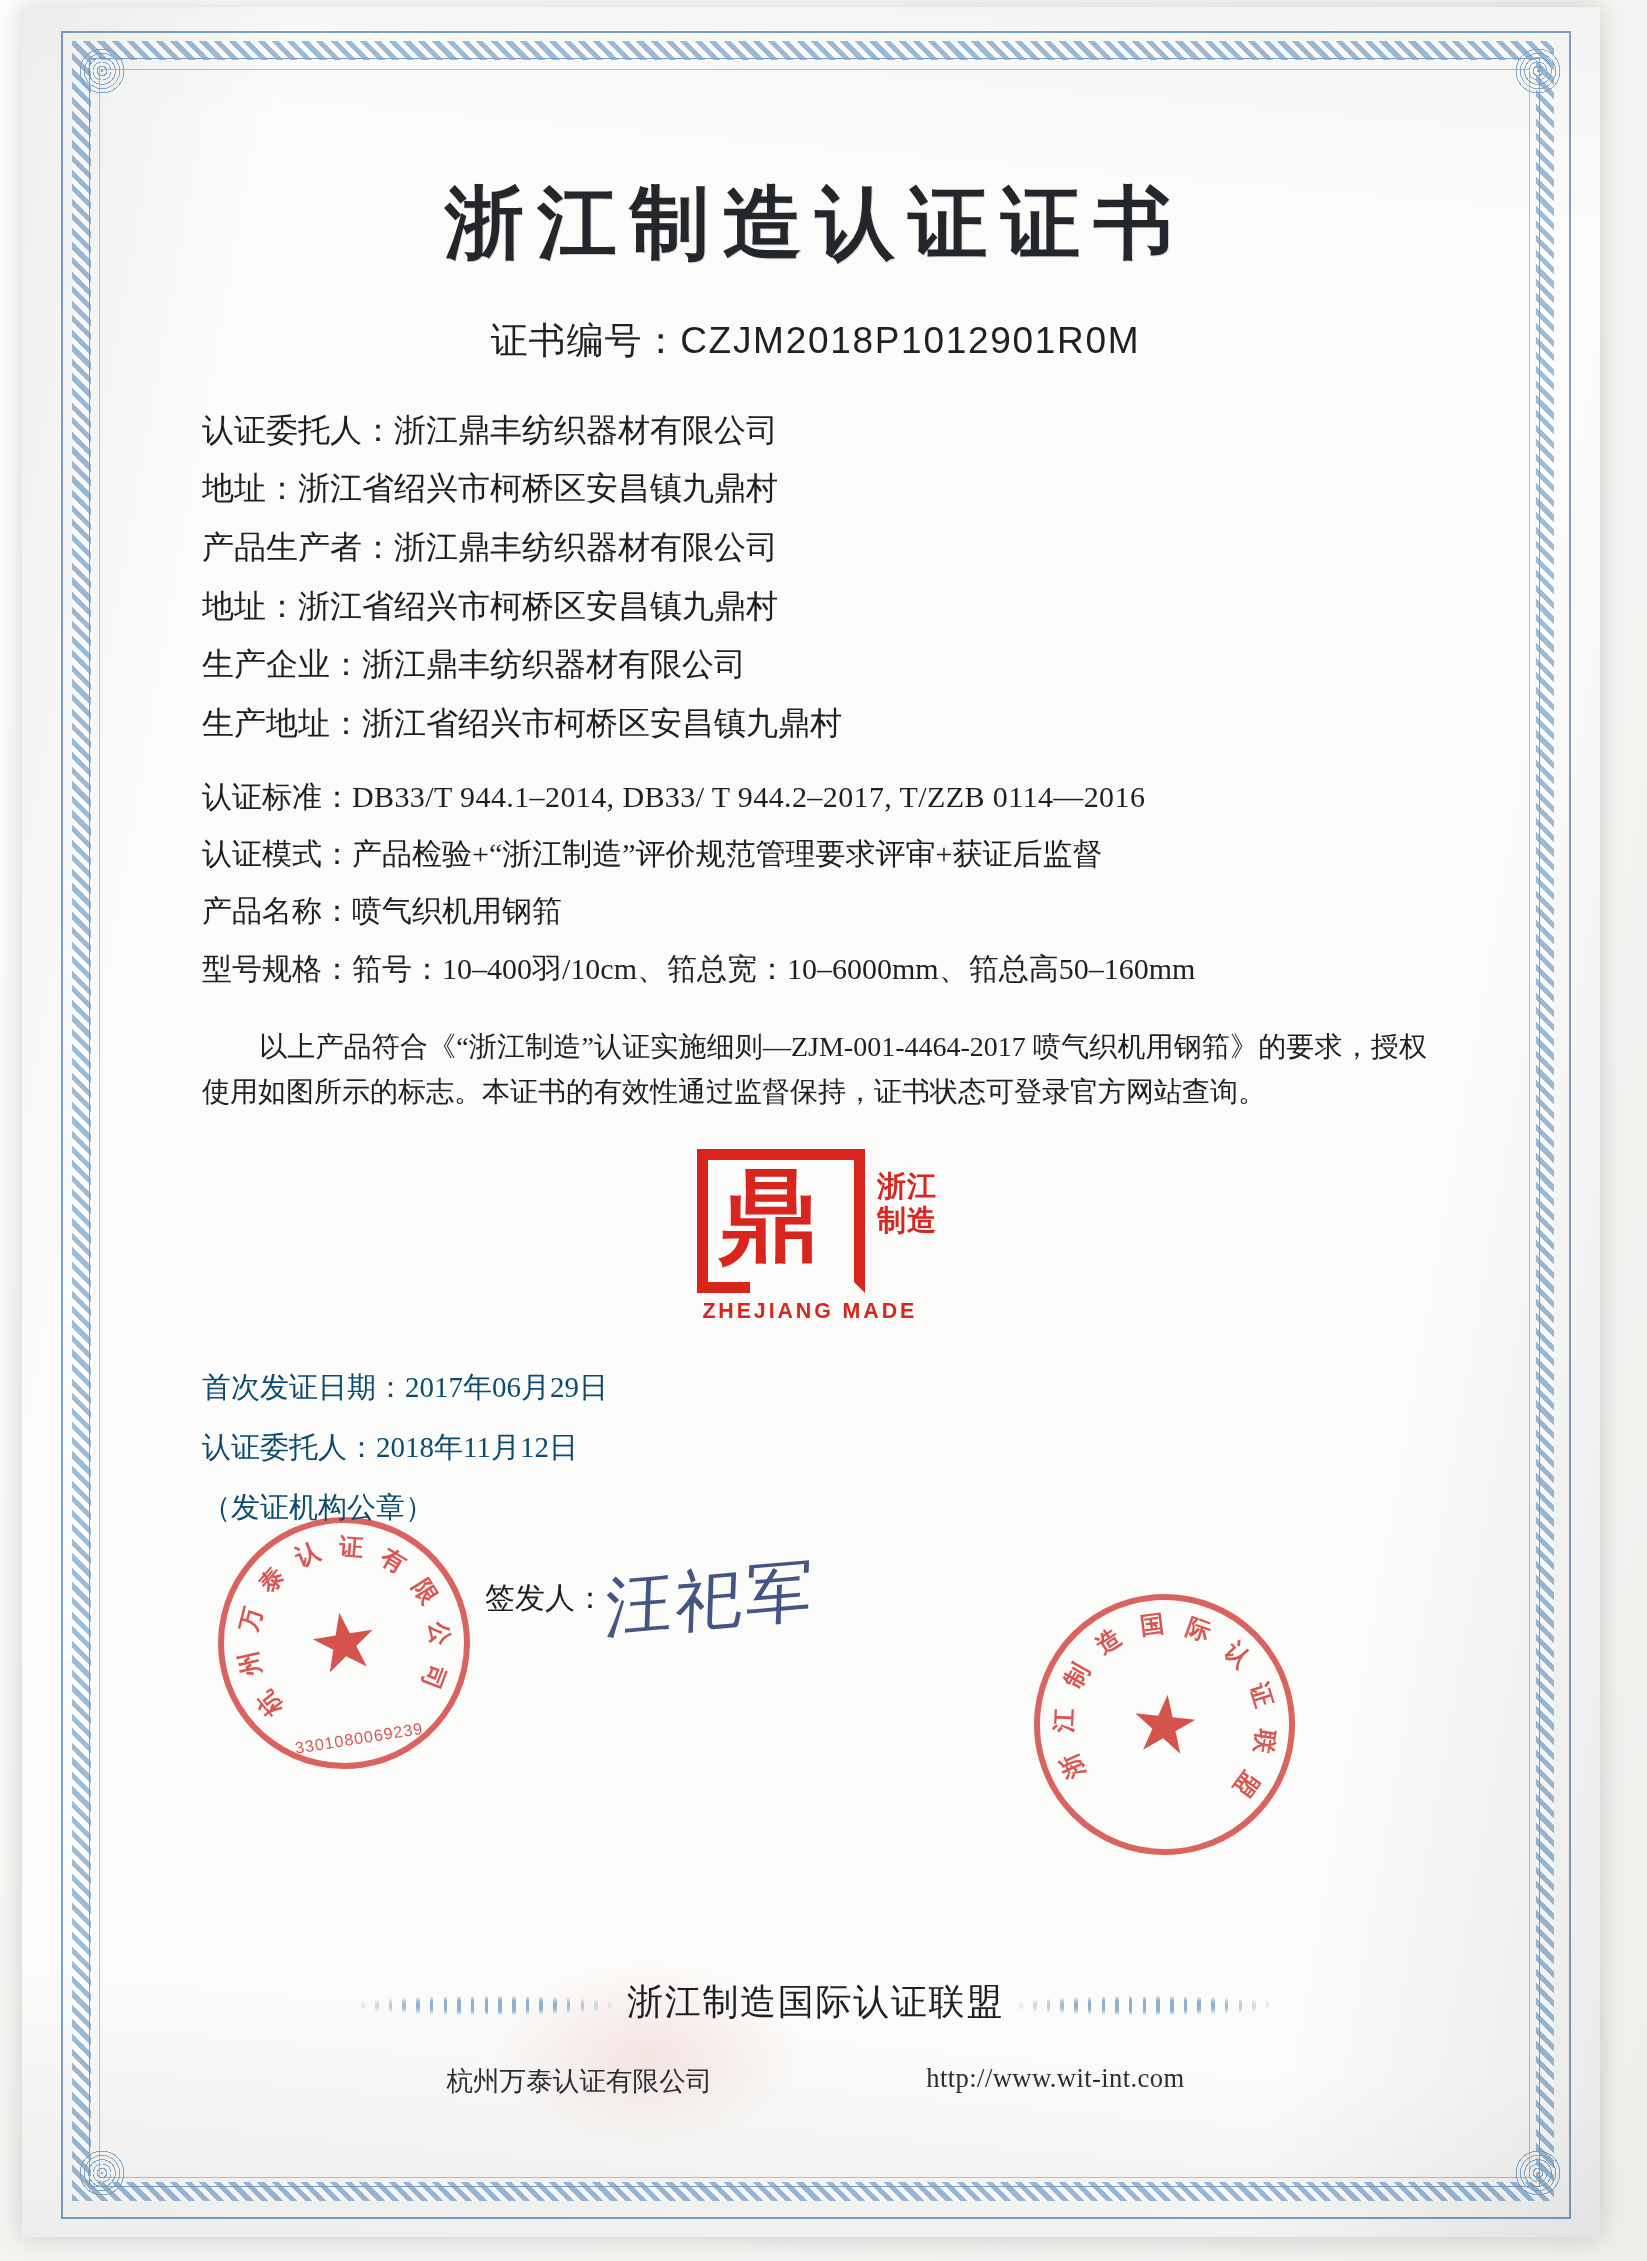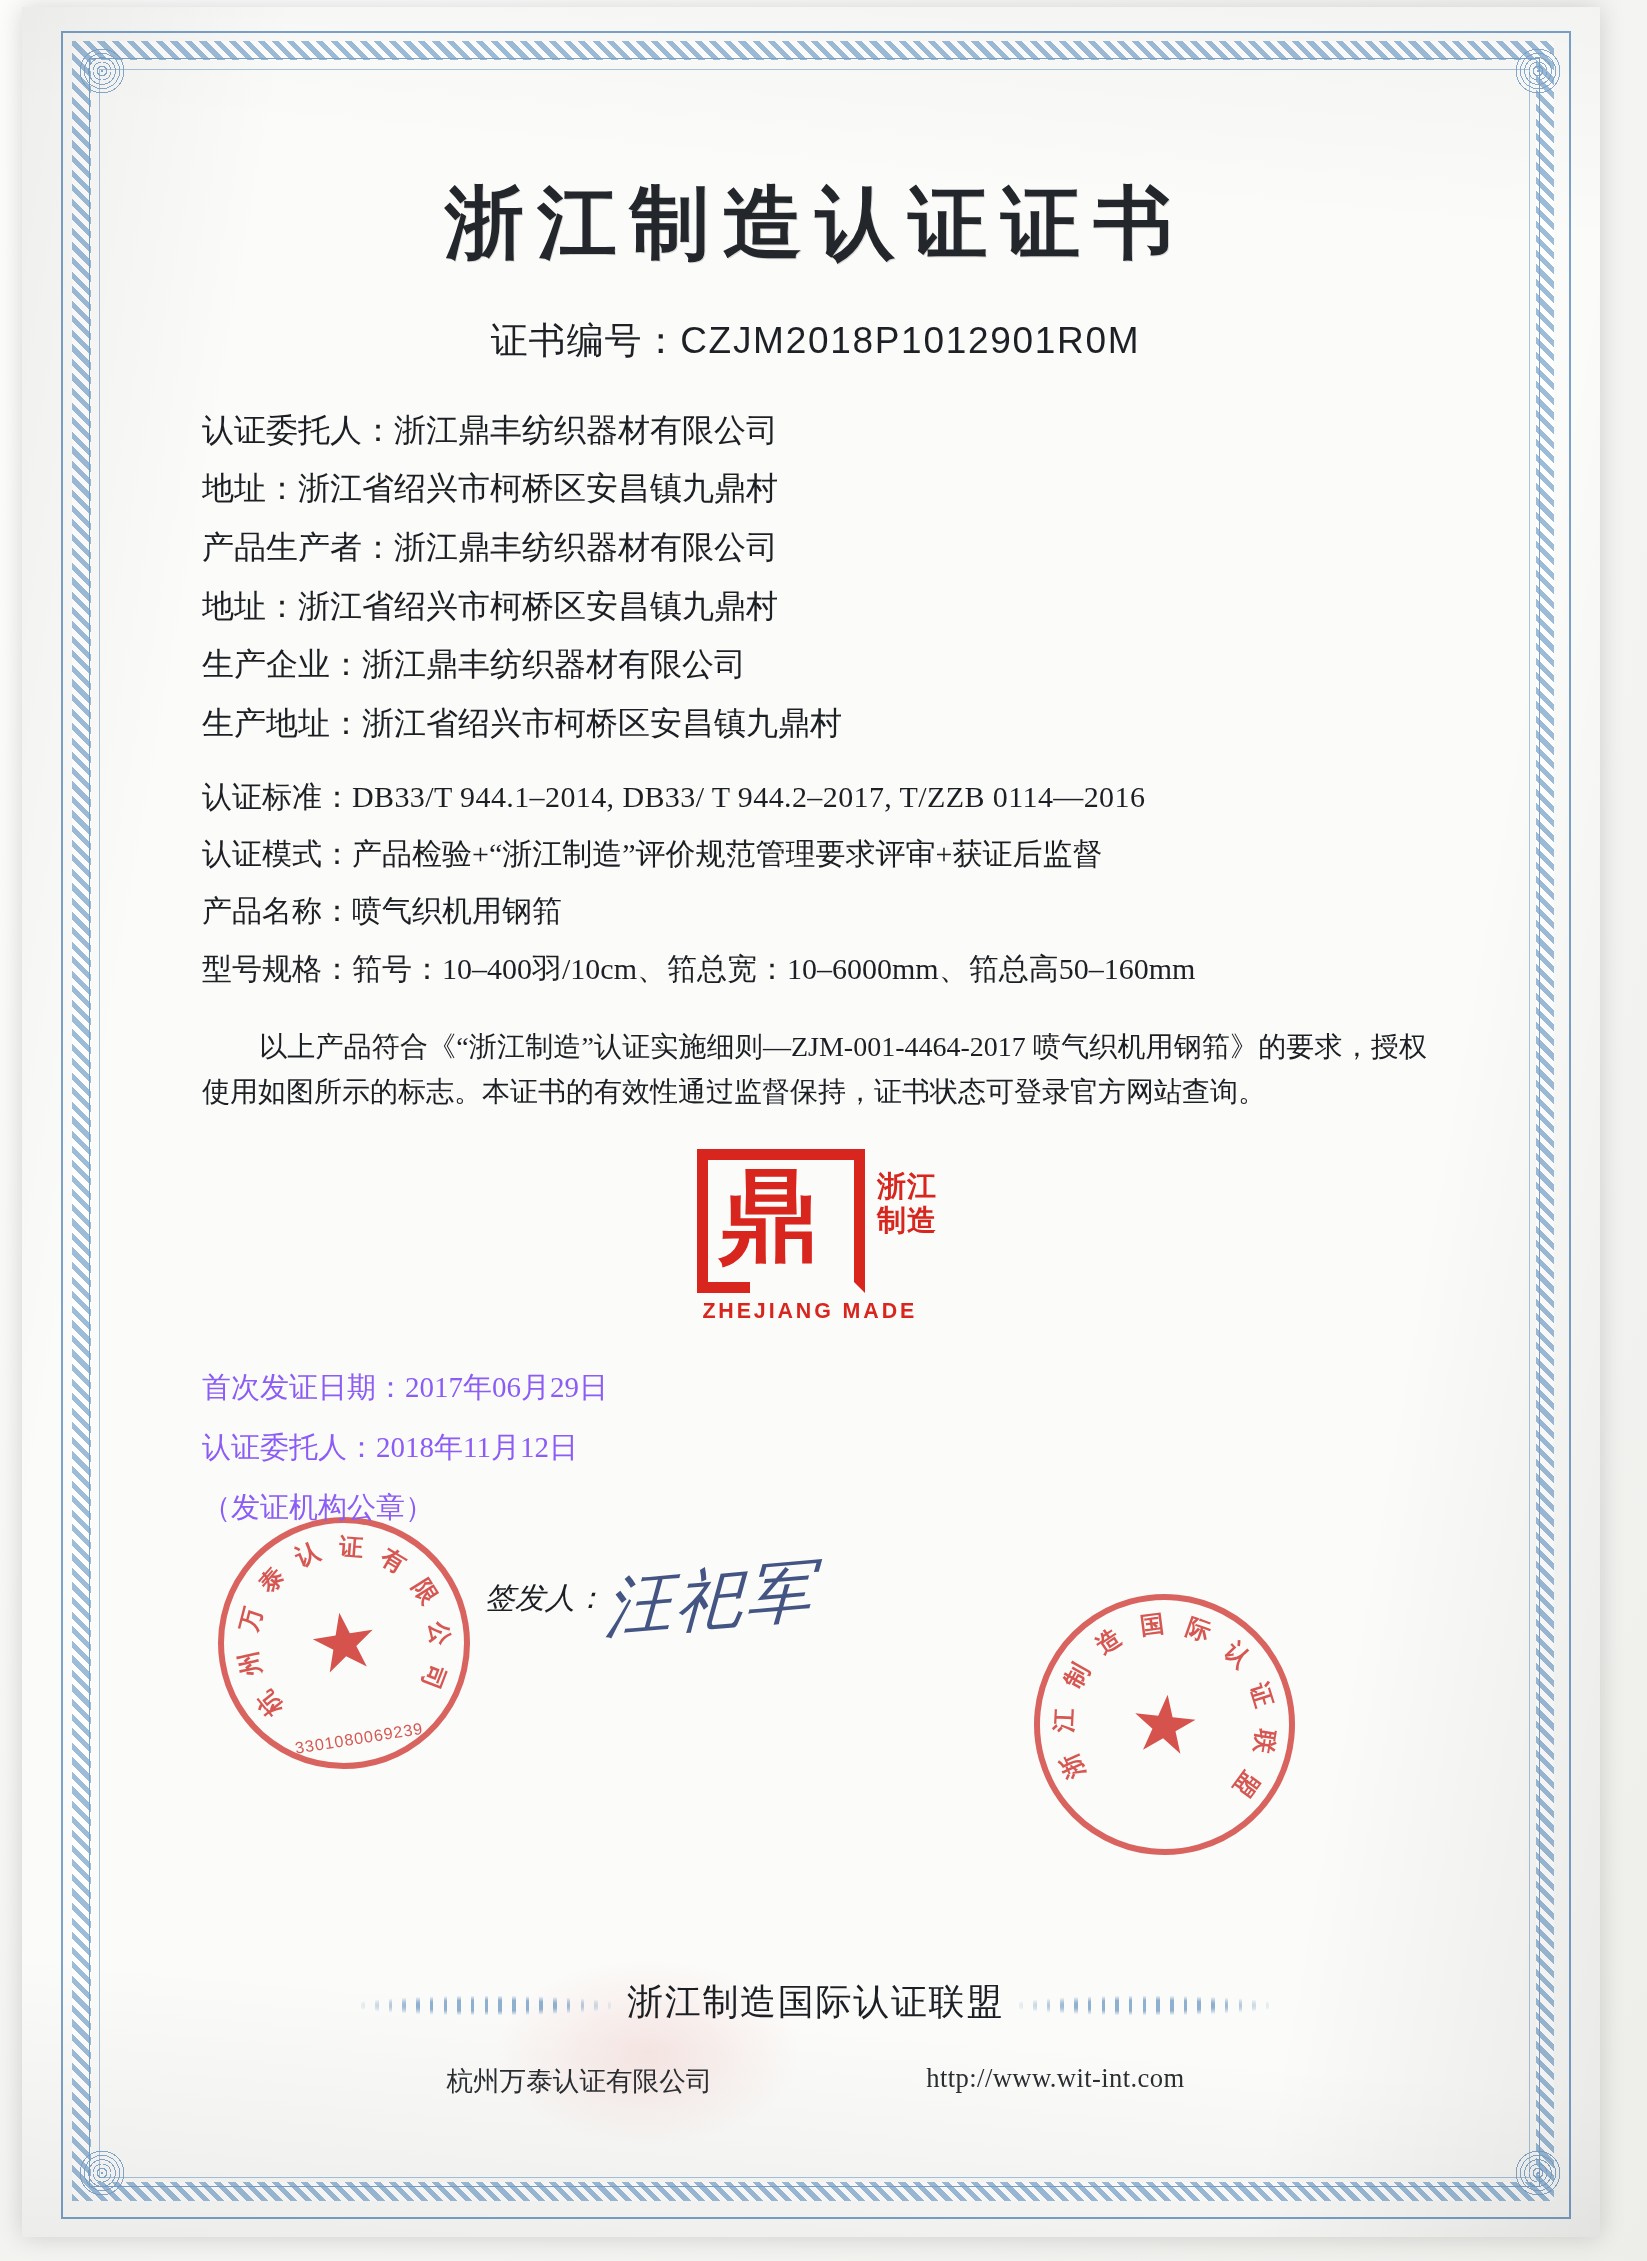--- a/index.html
+++ b/index.html
@@ -237,35 +237,34 @@
     color: #d8261f;
     font-family: "Liberation Sans", sans-serif;
     font-weight: 700;
   }
 
   
   .dates {
     margin-top: 19px;
     padding-left: 77px;
     font-size: 29px;
-    color: #8b5cf6;
+    color: #0c4a6e;
     position: relative;
     z-index: 3;
   }
   .date-row { margin-bottom: 20px; white-space: nowrap; }
 
   .sign-row {
     margin-top: 50px;
     padding-left: 360px;
     font-size: 30px;
     color: #1c1f24;
     position: relative;
     z-index: 3;
     height: 74px;
-    font-style: italic;
   }
   .signature {
     position: absolute;
     left: 480px; top: -24px;
     font-family: "DejaVu Serif", serif;
     font-size: 67px;
     color: #2b3f73;
     transform: rotate(-5deg) skewX(-7deg);
     opacity: .88;
     letter-spacing: 3.4px;

